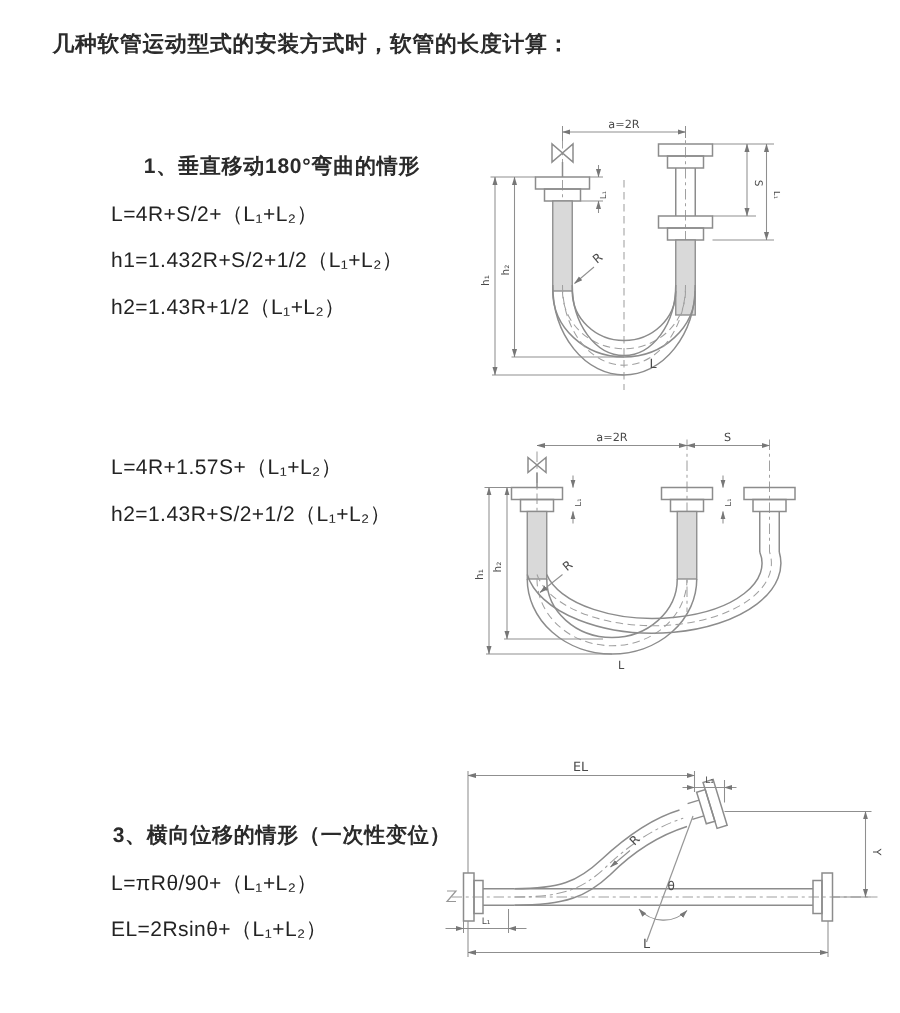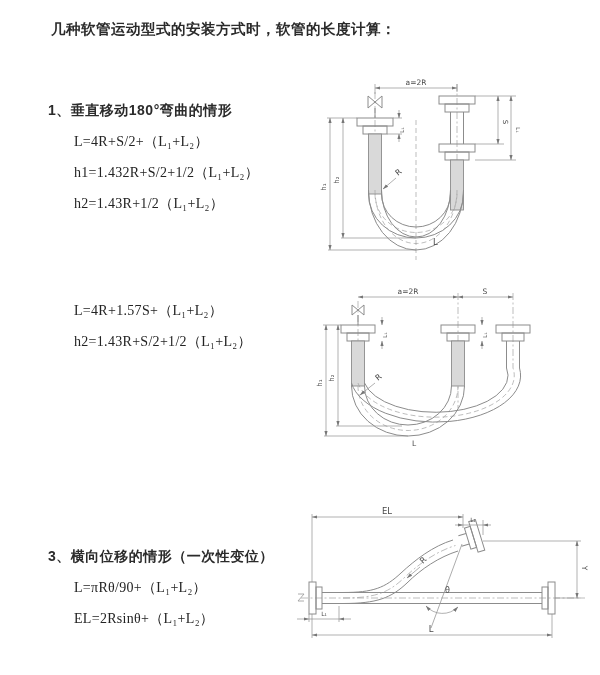--- a/index.html
+++ b/index.html
@@ -1,22 +1,22 @@
 <!DOCTYPE html>
 <html><head>
 <meta charset="utf-8">
 <style>
   html,body{margin:0;padding:0;background:#fff;}
   .page{position:relative;width:600px;height:675px;background:#ffffff;overflow:hidden;
         font-family:"Liberation Sans","DejaVu Sans",sans-serif;color:#2b2b2b;}
-  .doc-title{position:absolute;left:35px;top:20px;font-size:14.5px;font-weight:600;letter-spacing:.5px;margin-left:16px;}
+  .doc-title{position:absolute;left:35px;top:20px;font-size:14.5px;font-weight:600;letter-spacing:.5px;}
   .section-text{position:absolute;left:48px;width:280px;}
   .sec1{top:102px;} .sec2{top:302px;} .sec3{top:548px;}
-  .heading{font-size:14px;font-weight:600;margin:0 0 13px 0;letter-spacing:.5px;}
-  .formula{font-size:14px;margin:0 0 13px 0;padding-left:26px;line-height:18px;letter-spacing:.3px;color:#232323;font-family:Liberation Serif, serif;}
+  .heading{font-size:14px;font-weight:600;margin:0 0 13px 0;letter-spacing:.5px;text-align:center;}
+  .formula{font-size:14px;margin:0 0 13px 0;padding-left:26px;line-height:18px;letter-spacing:.3px;color:#232323;}
   .diagram{position:absolute;}
   .dia1{left:312px;top:72px;} .dia2{left:312px;top:283px;} .dia3{left:295px;top:500px;}
   svg{display:block;}
   svg text{font-family:"DejaVu Sans",sans-serif;fill:#4a4a4a;}
   .draw{stroke:#8c8c8c;stroke-width:1;fill:none;}
   .thin{stroke:#979797;stroke-width:.8;fill:none;}
   .dim{stroke:#8f8f8f;stroke-width:.7;fill:none;}
   .cl{stroke:#a0a0a0;stroke-width:.7;fill:none;stroke-dasharray:7 2.5 2 2.5;}
   .dash{stroke:#a0a0a0;stroke-width:.7;fill:none;stroke-dasharray:5 3;}
   .braid{fill:#d9d9d9;stroke:#8c8c8c;stroke-width:.9;}

